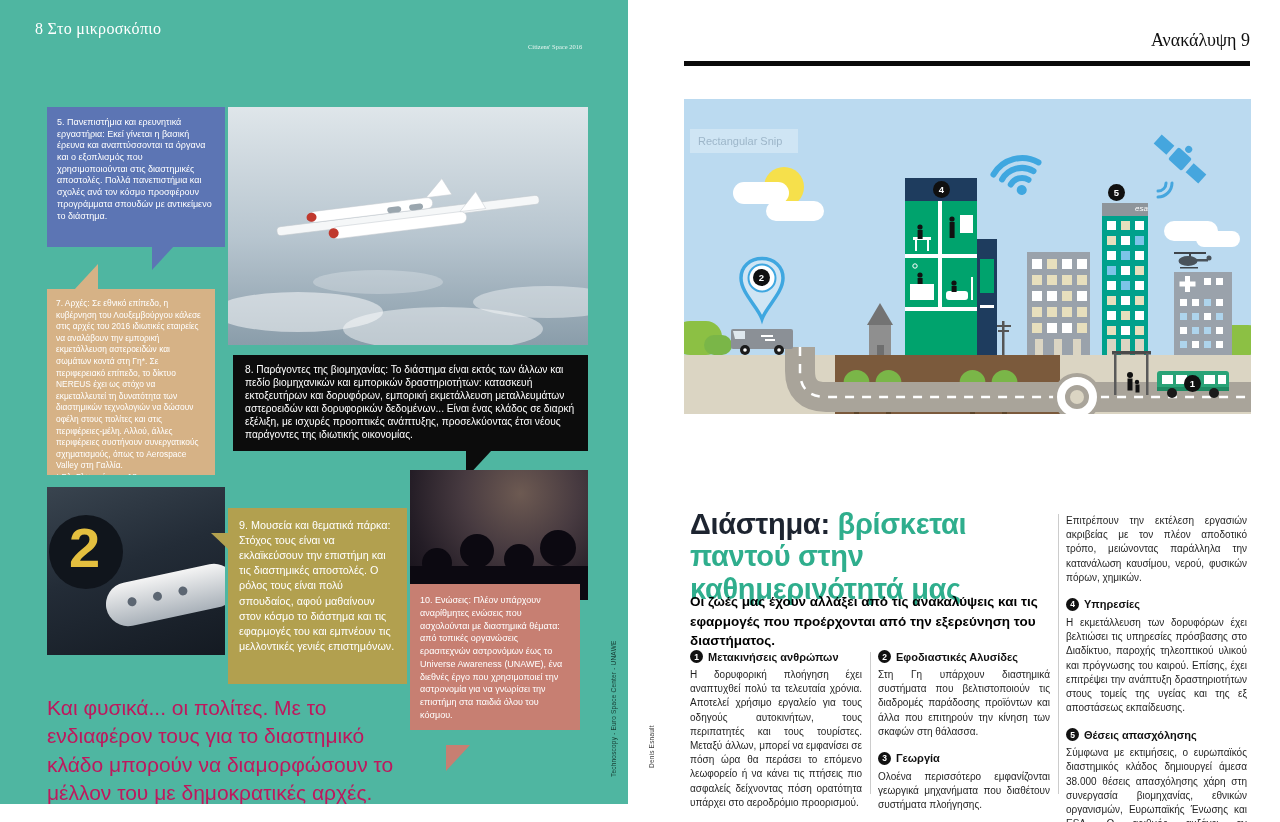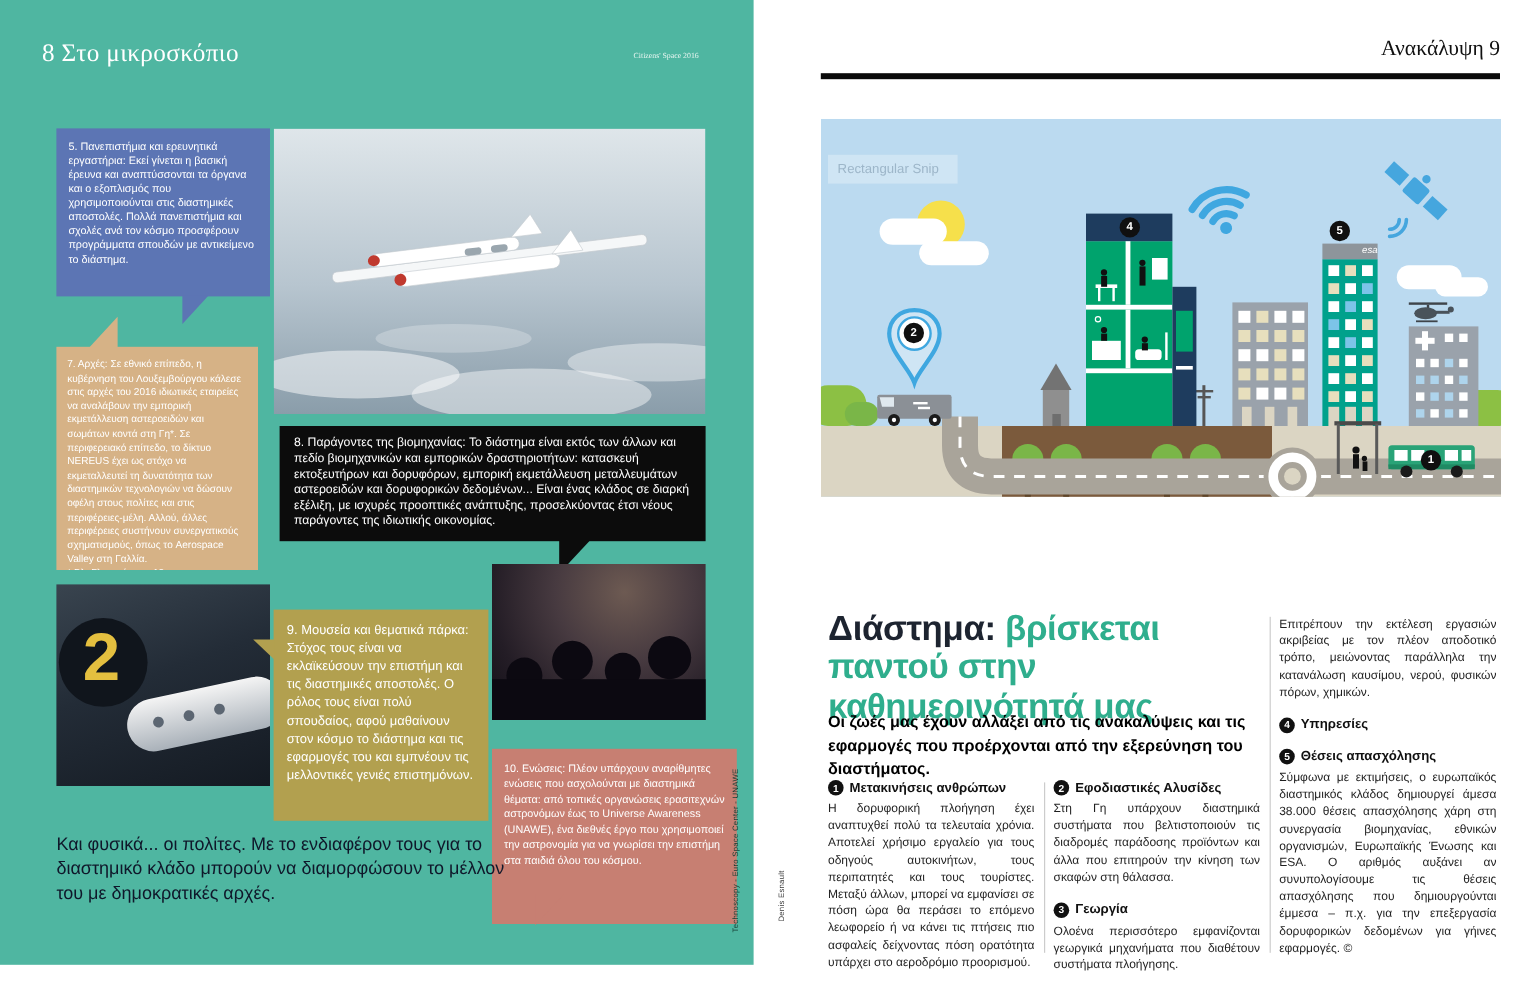--- a/index.html
+++ b/index.html
@@ -1,55 +1,55 @@
 <!DOCTYPE html>
 <html><head>
 <meta charset="utf-8">
 <style>
   html,body{margin:0;padding:0;background:#ffffff;}
   #stage{position:relative;width:1280px;height:822px;overflow:hidden;background:#ffffff;
          font-family:"Liberation Sans",sans-serif;}
   
   .teal-panel{position:absolute;left:0;top:0;width:628px;height:804px;background:#4fb6a1;}
-  .lp-header{position:absolute;left:35px;top:32px;color:#ffffff;
-             font-family:"Liberation Serif",serif;font-size:21px;letter-spacing:.3px;}
+  .lp-header{position:absolute;left:35px;top:20px;color:#ffffff;
+             font-family:"Liberation Serif",serif;font-size:16px;letter-spacing:.3px;}
   .lp-edition{position:absolute;left:528px;top:43px;color:#e8f6f1;
               font-family:"Liberation Serif",serif;font-size:6.5px;}
   .bubble{position:absolute;box-sizing:border-box;color:#ffffff;overflow:hidden;
           font-family:"Liberation Sans",sans-serif;}
   .bubble p{margin:0;}
   .b-blue{left:47px;top:107px;width:178px;height:140px;background:#5c75b4;padding:10px 10px;
           font-size:9px;line-height:1.3;}
   .b-tan{left:47px;top:289px;width:168px;height:186px;background:#d6b286;padding:9px 9px;
          font-size:8.4px;line-height:1.38;}
   .b-black{left:233px;top:355px;width:355px;height:96px;background:#0c0c0c;padding:8px 12px;
            font-size:10.2px;line-height:1.28;}
   .b-olive{left:228px;top:508px;width:179px;height:176px;background:#b2a04f;padding:10px 11px;
            font-size:10.8px;line-height:1.4;}
-  .b-rose{left:410px;top:624px;width:204px;height:146px;background:#c77f72;padding:10px 10px;
+  .b-rose{left:410px;top:584px;width:170px;height:146px;background:#c77f72;padding:10px 10px;
           font-size:9px;line-height:1.42;}
   .tail{position:absolute;width:0;height:0;}
   .t-blue{left:152px;top:246px;border-top:24px solid #5c75b4;border-right:22px solid transparent;}
   .t-tan{left:74px;top:264px;border-bottom:26px solid #d6b286;border-left:24px solid transparent;}
   .t-black{left:466px;top:450px;border-top:28px solid #0c0c0c;border-right:26px solid transparent;}
   .t-olive{left:211px;top:533px;border-right:18px solid #b2a04f;border-bottom:17px solid transparent;}
   .t-rose{left:446px;top:745px;border-top:26px solid #c77f72;border-right:24px solid transparent;}
   .photo{position:absolute;overflow:hidden;}
   .photo-plane{left:228px;top:107px;width:360px;height:238px;}
   .photo-museum{left:47px;top:487px;width:178px;height:168px;
      background:linear-gradient(160deg,#39444f 0%,#232c37 45%,#141a22 100%);}
   .photo-children{left:410px;top:470px;width:178px;height:130px;
      background:radial-gradient(circle at 62% 18%,#6d5a52 0%,#473a40 38%,#241d26 72%,#120e16 100%);}
   .museum-circle{position:absolute;left:2px;top:28px;width:74px;height:74px;border-radius:50%;background:#10151c;}
   .museum-num{position:absolute;left:22px;top:28px;font-size:56px;font-weight:bold;color:#e4bf3f;}
   .museum-module{position:absolute;right:-12px;top:86px;width:132px;height:44px;border-radius:22px;
      background:linear-gradient(#f4f4f4,#a9b1b9);transform:rotate(-12deg);}
   .porthole{position:absolute;top:16px;width:9px;height:9px;border-radius:50%;background:#5c6672;}
   .sil{position:absolute;border-radius:50%;background:#0c0911;}
-  .closing{position:absolute;left:47px;top:694px;width:376px;color:#0f172a;font-size:15px;line-height:1.35;}
+  .closing{position:absolute;left:47px;top:694px;width:376px;color:#be185d;font-size:21px;line-height:1.35;}
   .vtext{position:absolute;writing-mode:vertical-rl;transform:rotate(180deg);white-space:nowrap;
          font-size:6.5px;letter-spacing:.2px;}
   .credit1{left:610px;top:622px;height:155px;color:#163c33;}
   .credit2{left:648px;top:688px;height:80px;color:#3a3a3a;}
   
   .rp-header{position:absolute;left:1050px;top:30px;width:200px;text-align:right;color:#101010;
              font-family:"Liberation Serif",serif;font-size:18px;}
   .rp-rule{position:absolute;left:684px;top:61px;width:566px;height:5px;background:#0a0a0a;}
   .illo{position:absolute;left:684px;top:99px;width:567px;height:315px;overflow:hidden;}
   .snip-ghost{position:absolute;left:6px;top:30px;width:108px;height:24px;line-height:24px;
@@ -504,20 +504,21 @@
 
   <div class="col col-3">
     <div class="sec">
       <p>Επιτρέπουν την εκτέλεση εργασιών ακριβείας με τον πλέον αποδοτικό τρόπο, μειώνοντας παράλληλα την κατανάλωση καυσίμου, νερού, φυσικών πόρων, χημικών.</p>
     </div>
     <div class="sec">
       <h4>
           <span class="cnum">4</span>
           <span>Υπηρεσίες</span>
         </h4>
+      <p>Η εκμετάλλευση των δορυφόρων έχει βελτιώσει τις υπηρεσίες πρόσβασης στο Διαδίκτυο, παροχής τηλεοπτικού υλικού και πρόγνωσης του καιρού. Επίσης, έχει επιτρέψει την ανάπτυξη δραστηριοτήτων στους τομείς της υγείας και της εξ αποστάσεως εκπαίδευσης.</p>
     </div>
     <div class="sec">
       <h4>
           <span class="cnum">5</span>
           <span>Θέσεις απασχόλησης</span>
         </h4>
       <p>Σύμφωνα με εκτιμήσεις, ο ευρωπαϊκός διαστημικός κλάδος δημιουργεί άμεσα 38.000 θέσεις απασχόλησης χάρη στη συνεργασία βιομηχανίας, εθνικών οργανισμών, Ευρωπαϊκής Ένωσης και ESA. Ο αριθμός αυξάνει αν συνυπολογίσουμε τις θέσεις απασχόλησης που δημιουργούνται έμμεσα – π.χ. για την επεξεργασία δορυφορικών δεδομένων για γήινες εφαρμογές. ©</p>
     </div>
   </div>
 

